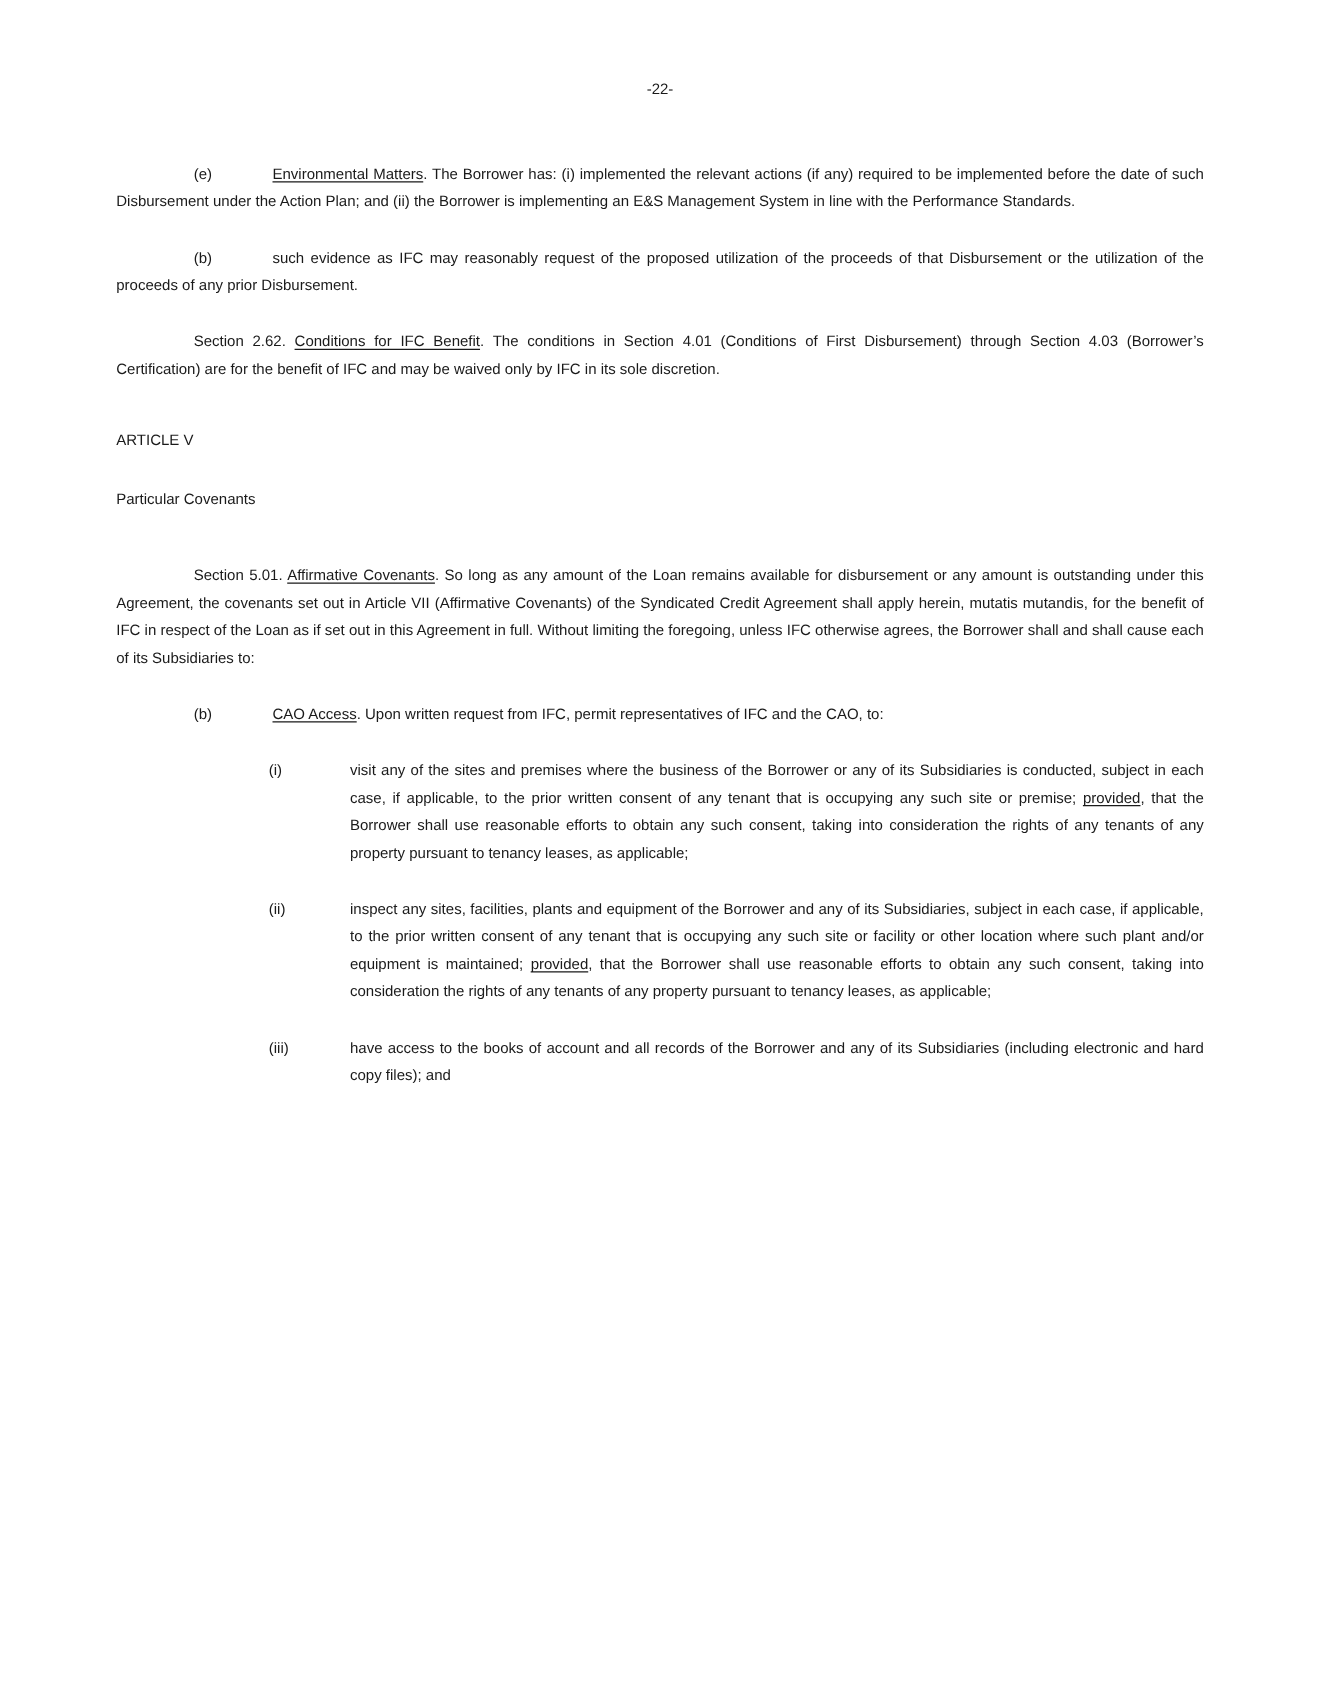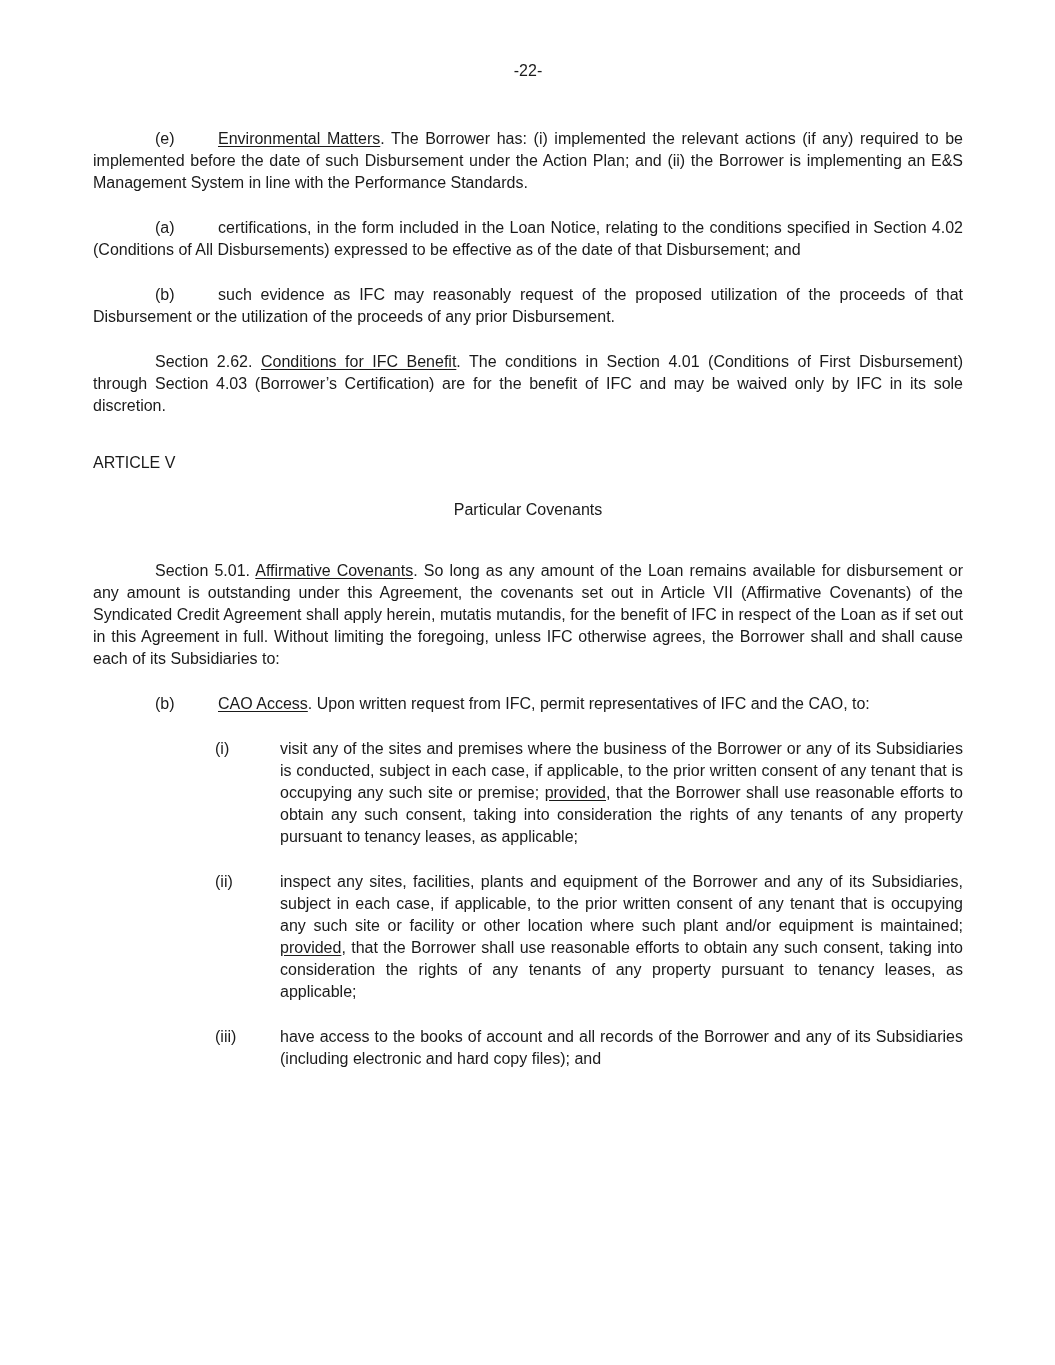--- a/index.html
+++ b/index.html
@@ -8,21 +8,21 @@
     background: #e8e8e8;
   }
   .page {
     position: relative;
     width: 1055px;
     height: 1365px;
     margin: 0;
     background: #ffffff;
     color: #1a1a1a;
     font-family: "Liberation Sans", sans-serif;
-    font-size: 16px;
+    font-size: 12px;
     line-height: 22px;
     box-sizing: border-box;
     padding: 60px 92px 40px 93px;
     overflow: hidden;
   }
   .page-number {
     text-align: center;
     margin: 0 0 46px 0;
   }
   .block {
@@ -49,37 +49,35 @@
     left: 122px;
     top: 0;
   }
   .article-heading {
     text-align: left;
     text-indent: 0;
     margin-top: 35px;
     margin-bottom: 25px;
   }
   .article-subheading {
-    text-align: center;
     text-indent: 0;
     margin-bottom: 39px;
   }
   .u {
     text-decoration: underline;
     text-underline-offset: 2px;
   }
 </style>
 </head>
 <body>
 
 <div class="page">
   <div class="page-number">-22-</div>
   <div class="doc-body">
       <div class="block labeled"><span class="hang-label">(e)</span><span class="u">Environmental Matters</span><span>. The Borrower has: (i) implemented the relevant actions (if any) required to be implemented before the date of such Disbursement under the Action Plan; and (ii) the Borrower is implementing an E&amp;S Management System in line with the Performance Standards.</span></div>
-      <div class="block labeled"><span class="hang-label">(a)</span><span>certifications, in the form included in the Loan Notice, relating to the conditions specified in Section 4.02 (Conditions of All Disbursements) expressed to be effective as of the date of that Disbursement; and</span></div>
       <div class="block labeled"><span class="hang-label">(b)</span><span>such evidence as IFC may reasonably request of the proposed utilization of the proceeds of that Disbursement or the utilization of the proceeds of any prior Disbursement.</span></div>
       <div class="block section"><span>Section 2.62. </span><span class="u">Conditions for IFC Benefit</span><span>. The conditions in Section 4.01 (Conditions of First Disbursement) through Section 4.03 (Borrower’s Certification) are for the benefit of IFC and may be waived only by IFC in its sole discretion.</span></div>
       <div class="block article-heading"><span>ARTICLE V</span></div>
       <div class="block article-subheading"><span>Particular Covenants</span></div>
       <div class="block section"><span>Section 5.01. </span><span class="u">Affirmative Covenants</span><span>. So long as any amount of the Loan remains available for disbursement or any amount is outstanding under this Agreement, the covenants set out in Article VII (Affirmative Covenants) of the Syndicated Credit Agreement shall apply herein, mutatis mutandis, for the benefit of IFC in respect of the Loan as if set out in this Agreement in full. Without limiting the foregoing, unless IFC otherwise agrees, the Borrower shall and shall cause each of its Subsidiaries to:</span></div>
       <div class="block labeled"><span class="hang-label">(b)</span><span class="u">CAO Access</span><span>. Upon written request from IFC, permit representatives of IFC and the CAO, to:</span></div>
       <div class="block list-item"><span class="hang-label">(i)</span><span>visit any of the sites and premises where the business of the Borrower or any of its Subsidiaries is conducted, subject in each case, if applicable, to the prior written consent of any tenant that is occupying any such site or premise; </span><span class="u">provided</span><span>, that the Borrower shall use reasonable efforts to obtain any such consent, taking into consideration the rights of any tenants of any property pursuant to tenancy leases, as applicable;</span></div>
       <div class="block list-item"><span class="hang-label">(ii)</span><span>inspect any sites, facilities, plants and equipment of the Borrower and any of its Subsidiaries, subject in each case, if applicable, to the prior written consent of any tenant that is occupying any such site or facility or other location where such plant and/or equipment is maintained; </span><span class="u">provided</span><span>, that the Borrower shall use reasonable efforts to obtain any such consent, taking into consideration the rights of any tenants of any property pursuant to tenancy leases, as applicable;</span></div>
       <div class="block list-item"><span class="hang-label">(iii)</span><span>have access to the books of account and all records of the Borrower and any of its Subsidiaries (including electronic and hard copy files); and</span></div>
     </div>

